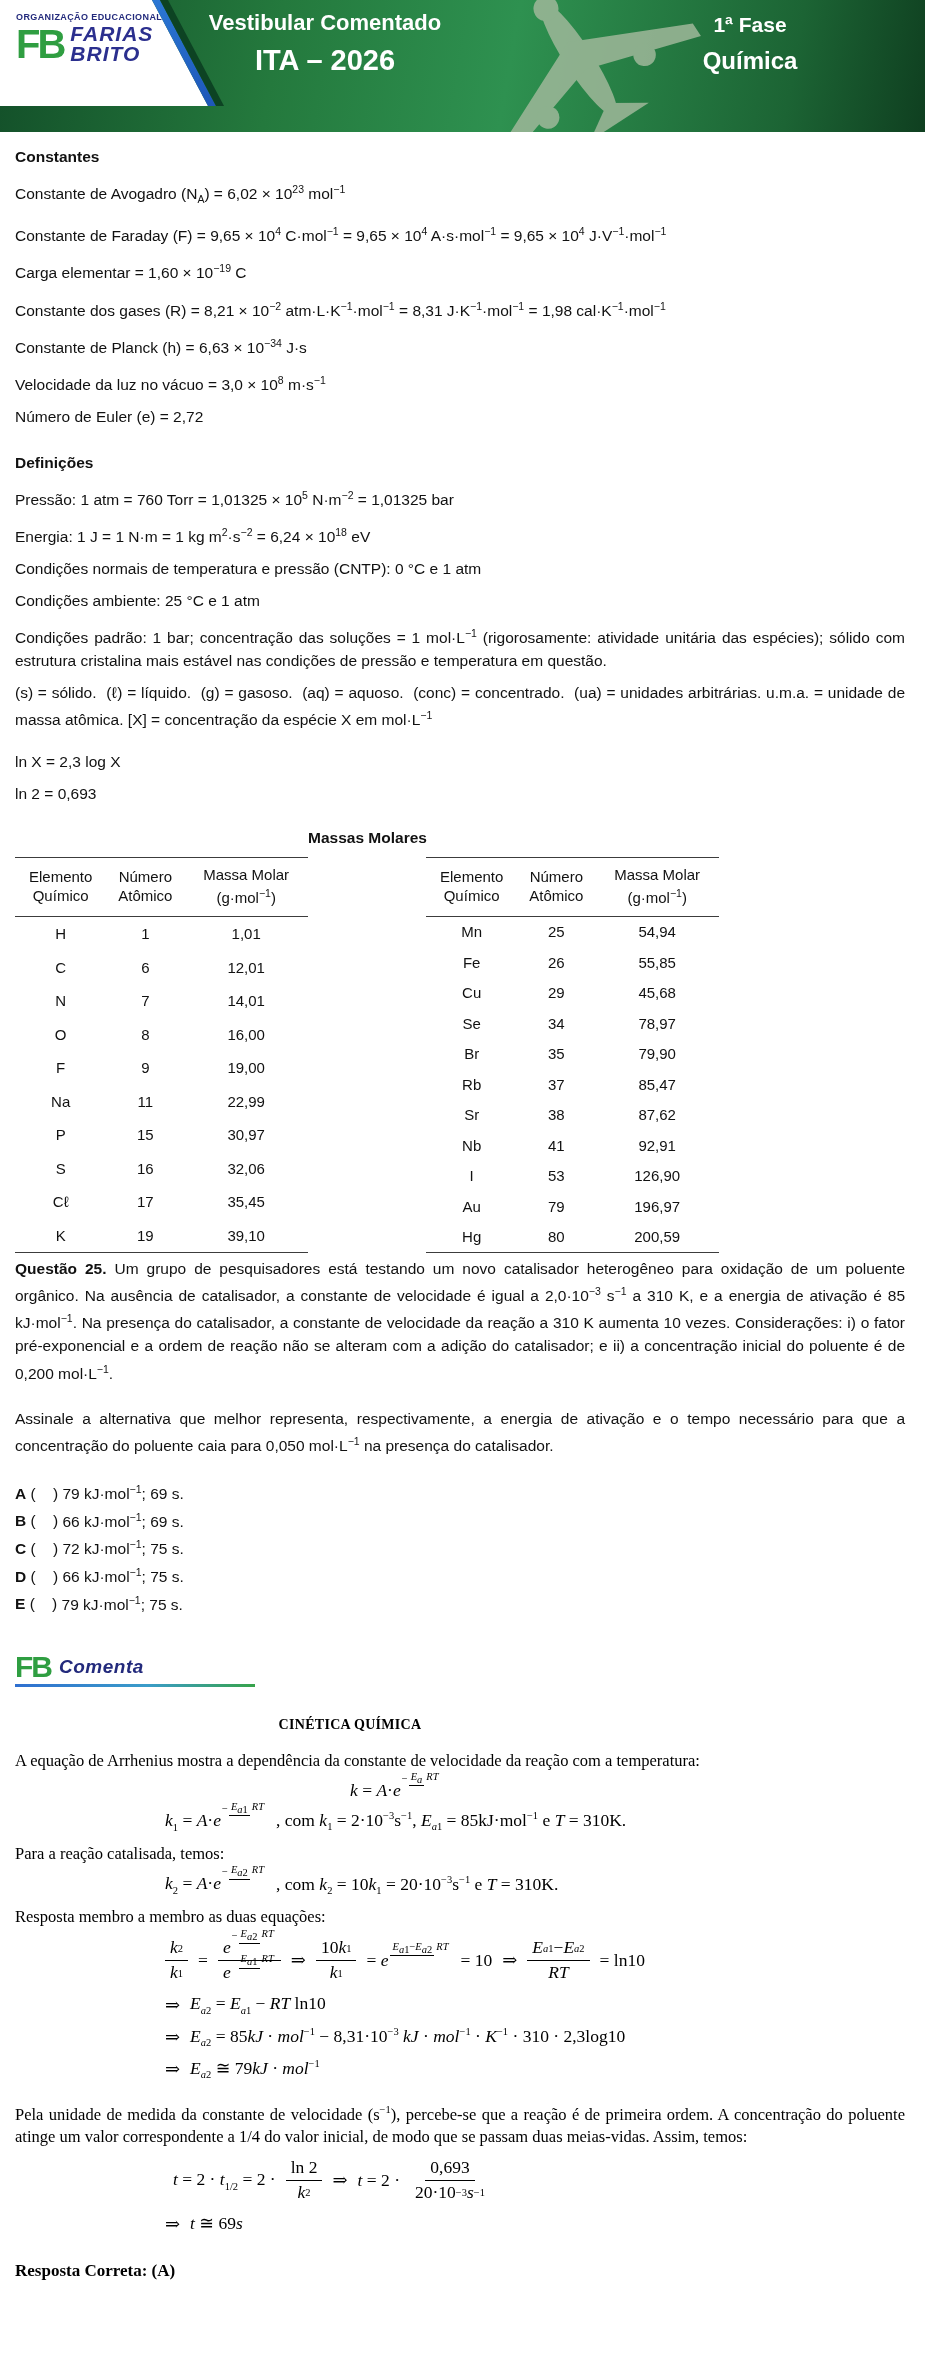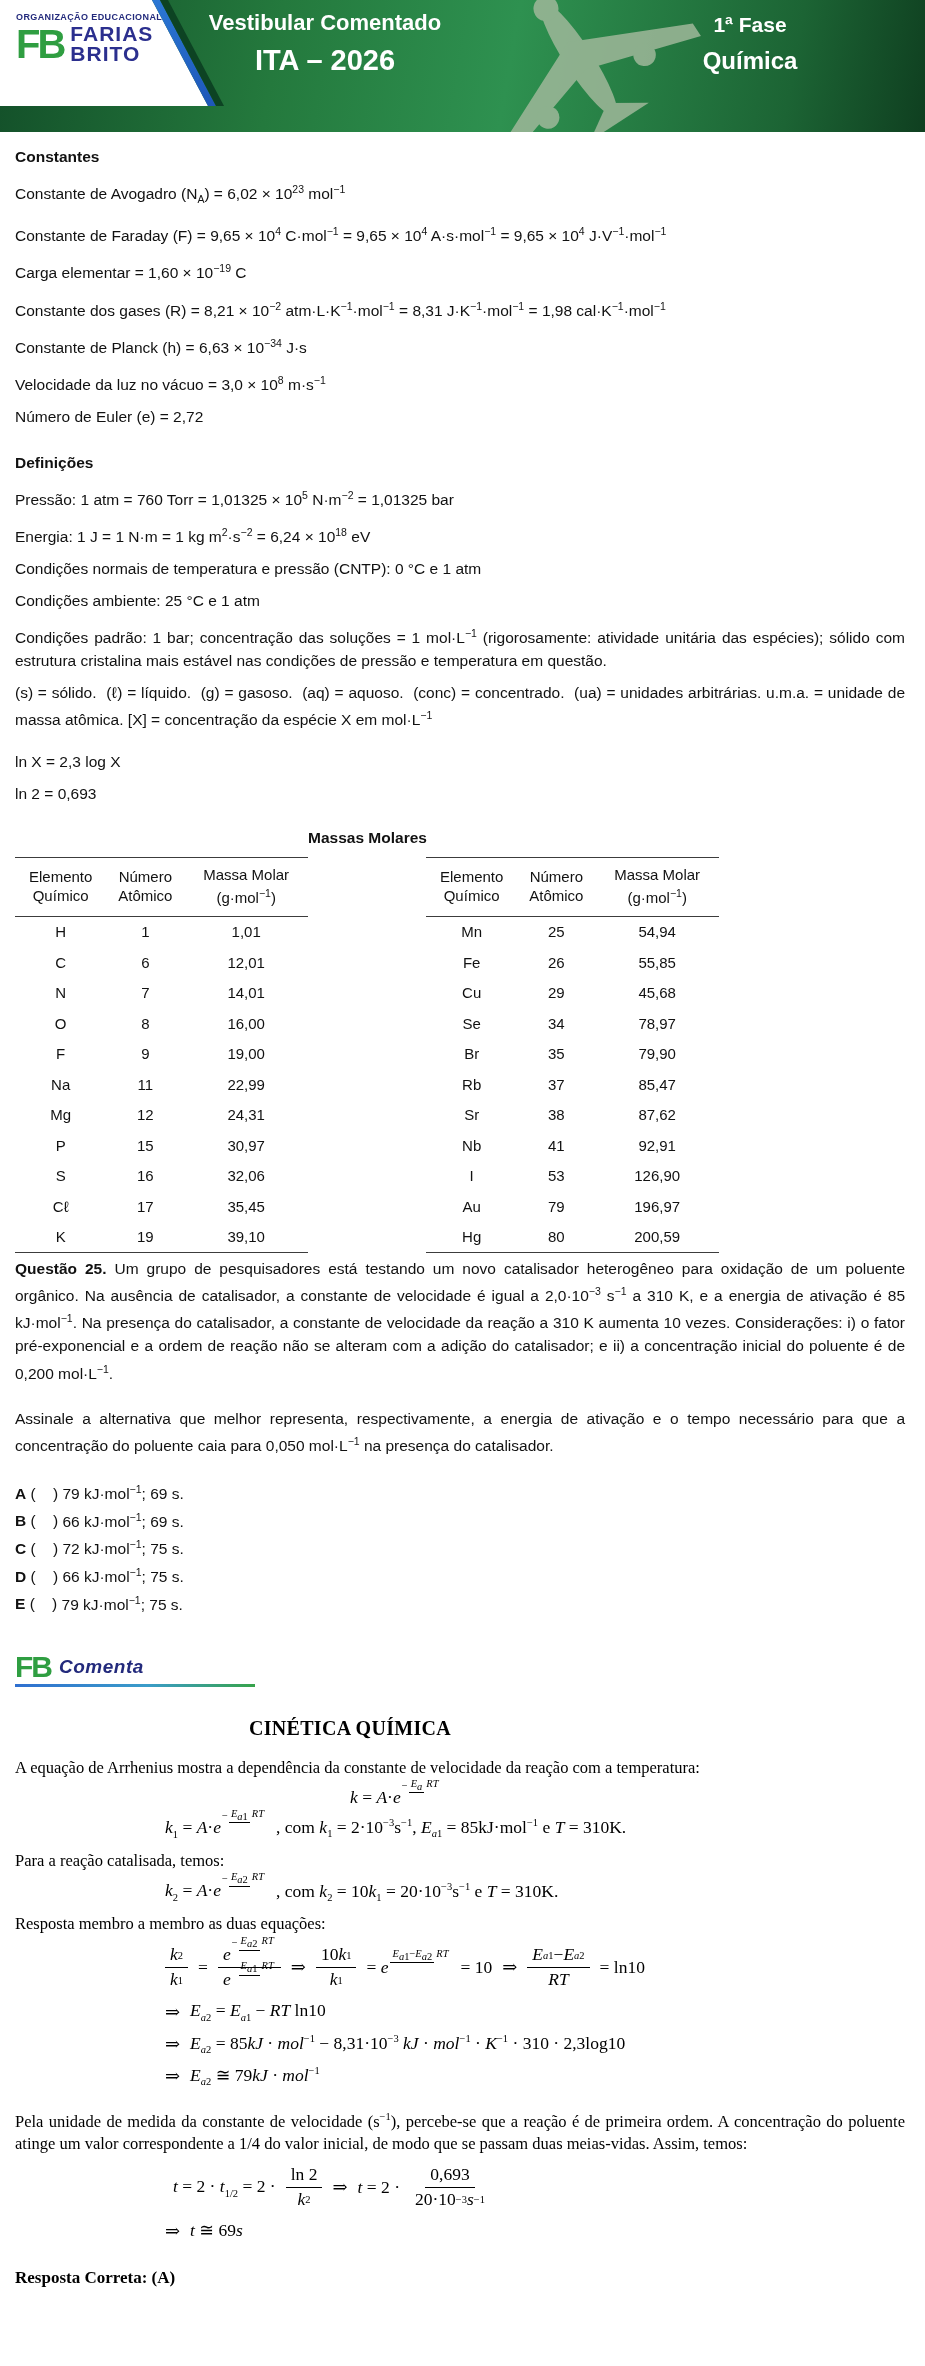--- a/index.html
+++ b/index.html
@@ -13,21 +13,21 @@
     clip-path:polygon(0 0,152px 0,208px 106px,0 106px);}
   .stripe-blue{position:absolute;top:0;left:0;width:260px;height:106px;
     background:linear-gradient(#2b77d4,#1e57b8);
     clip-path:polygon(152px 0,160px 0,216px 106px,208px 106px);}
   .stripe-dark{position:absolute;top:0;left:0;width:270px;height:106px;background:#0d4323;
     clip-path:polygon(160px 0,168px 0,224px 106px,216px 106px);}
   .logo-block{position:absolute;left:16px;top:12px;width:185px;}
   .org{font-size:9px;font-weight:bold;color:#232a7c;letter-spacing:.4px;}
   .logo-row{display:flex;align-items:center;margin-top:2px;}
   .fb-mark{color:#2f9e41;font-weight:800;font-size:40px;line-height:.85;letter-spacing:-3px;}
-  .brand{color:#2b2f8e;font-weight:800;font-size:21px;line-height:.95;
+  .brand{color:#2b2f8e;font-weight:800;font-style:italic;font-size:21px;line-height:.95;
     letter-spacing:1px;margin-left:7px;}
   .head-center{position:absolute;left:150px;top:10px;width:350px;text-align:center;color:#fff;}
   .head-center .t1{font-size:22px;font-weight:bold;}
   .head-center .t2{font-size:29px;font-weight:bold;margin-top:8px;}
   .head-right{position:absolute;left:655px;top:13px;width:190px;text-align:center;color:#fff;}
   .head-right .t1{font-size:21px;font-weight:bold;}
   .head-right .t2{font-size:24px;font-weight:bold;margin-top:10px;}
 
   
   .section{margin:0 20px 0 15px;}
@@ -54,21 +54,21 @@
   .opt b{font-weight:bold;}
 
   
   .comenta{margin:38px 0 0 15px;}
   .comenta-row{display:flex;align-items:center;}
   .fb-mark-sm{color:#2f9e41;font-weight:800;font-size:30px;line-height:.85;letter-spacing:-2px;}
   .comenta-word{color:#232a7c;font-weight:800;font-style:italic;font-size:19px;margin-left:8px;letter-spacing:.5px;}
   .comenta-line{width:240px;height:3px;margin-top:4px;
     background:linear-gradient(90deg,#2f6fd0 0%,#3a9cc9 55%,#37a34a 100%);}
   .sol{font-family:"Liberation Serif","DejaVu Serif",serif;color:#000;}
-  .sol-title{width:700px;text-align:center;font-weight:bold;font-size:20px;letter-spacing:.3px;margin:30px 0 0;}
+  .sol-title{width:700px;text-align:center;font-weight:bold;font-size:14px;letter-spacing:.3px;margin:30px 0 0;}
   .spar{margin:16px 20px 0 15px;font-size:16.5px;line-height:23px;text-align:justify;}
   .slabel{margin:6px 20px 0 15px;font-size:16.5px;line-height:23px;}
 
   
   .eqrow{display:flex;align-items:center;gap:10px;margin:8px 0 8px 165px;font-size:17.5px;line-height:1.25;}
   .eqrow.center1{margin-left:350px;}
   .eqrow .plain{white-space:nowrap;}
   .frac{display:inline-flex;flex-direction:column;align-items:center;vertical-align:middle;}
   .frac>.fn{border-bottom:1px solid #000;padding:1px 5px;display:flex;align-items:center;justify-content:center;}
   .frac>.fd{padding:1px 5px;display:flex;align-items:center;justify-content:center;}
@@ -182,25 +182,20 @@
           <td>F</td>
           <td>9</td>
           <td>19,00</td>
         </tr>
           <tr>
           <td>Na</td>
           <td>11</td>
           <td>22,99</td>
         </tr>
           <tr>
-          <td>Mg</td>
-          <td>12</td>
-          <td>24,31</td>
-        </tr>
-          <tr>
           <td>P</td>
           <td>15</td>
           <td>30,97</td>
         </tr>
           <tr>
           <td>S</td>
           <td>16</td>
           <td>32,06</td>
         </tr>
           <tr>

